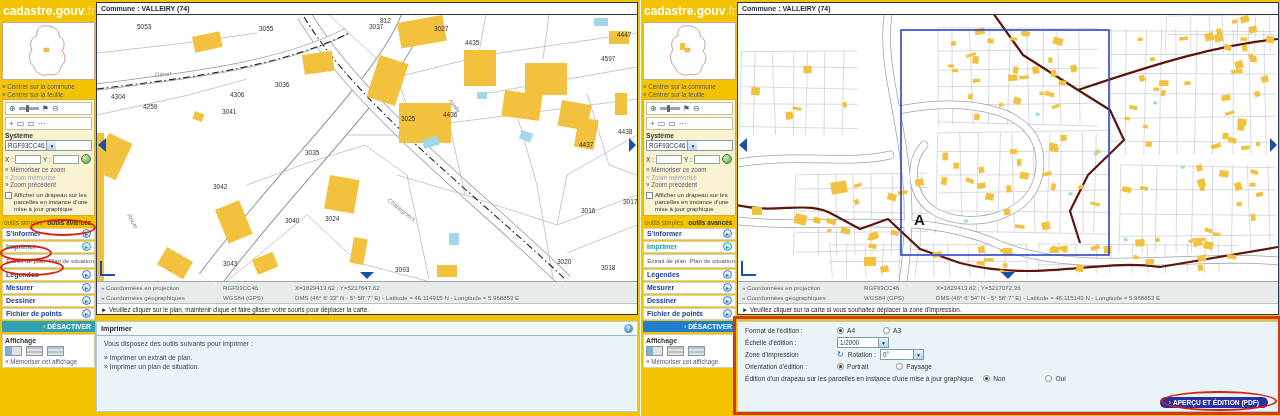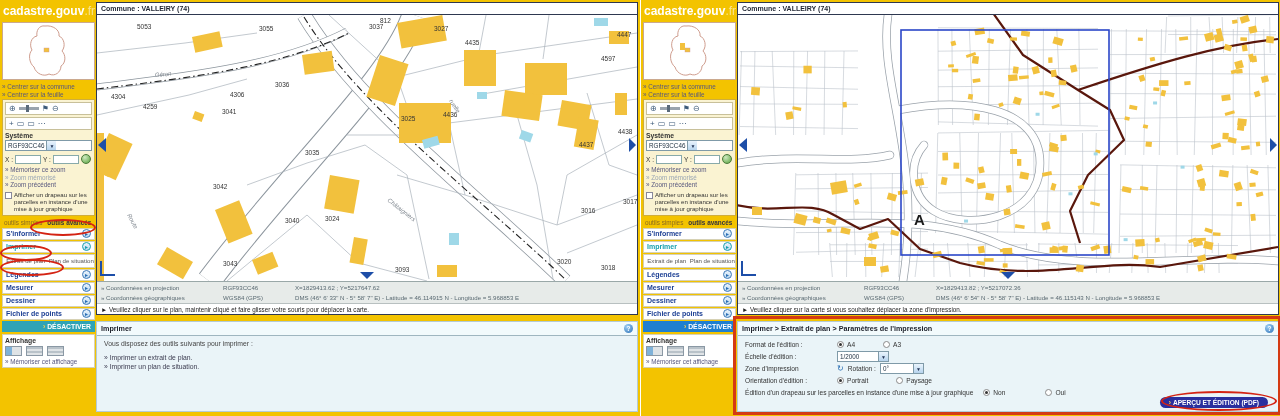--- a/index.html
+++ b/index.html
@@ -736,24 +736,20 @@
         <div class="crow">
           <span class="c1">» Coordonnées géographiques</span>
           <span class="c2">WGS84 (GPS)</span>
           <span class="c3">DMS (46° 6' 54" N - 5° 58' 7" E) - Latitude = 46.115143 N - Longitude = 5.968853 E</span>
         </div>
       </div>
       <div class="status">► Veuillez cliquer sur la carte si vous souhaitez déplacer la zone d'impression.</div>
     </div>
 
     <div class="panel">
-      <div class="panel-h">
-        <span>Imprimer &gt; Extrait de plan &gt; Paramètres de l'impression</span>
-        <span class="help">?</span>
-      </div>
       <div class="panel-b" style="padding:2px 7px">
         <div class="frow">
           <span class="flabel">Format de l'édition :</span>
           <span class="opt">
               <span class="rad on"></span>
               <span>A4</span>
             </span>
           <span class="opt">
               <span class="rad"></span>
               <span>A3</span>

